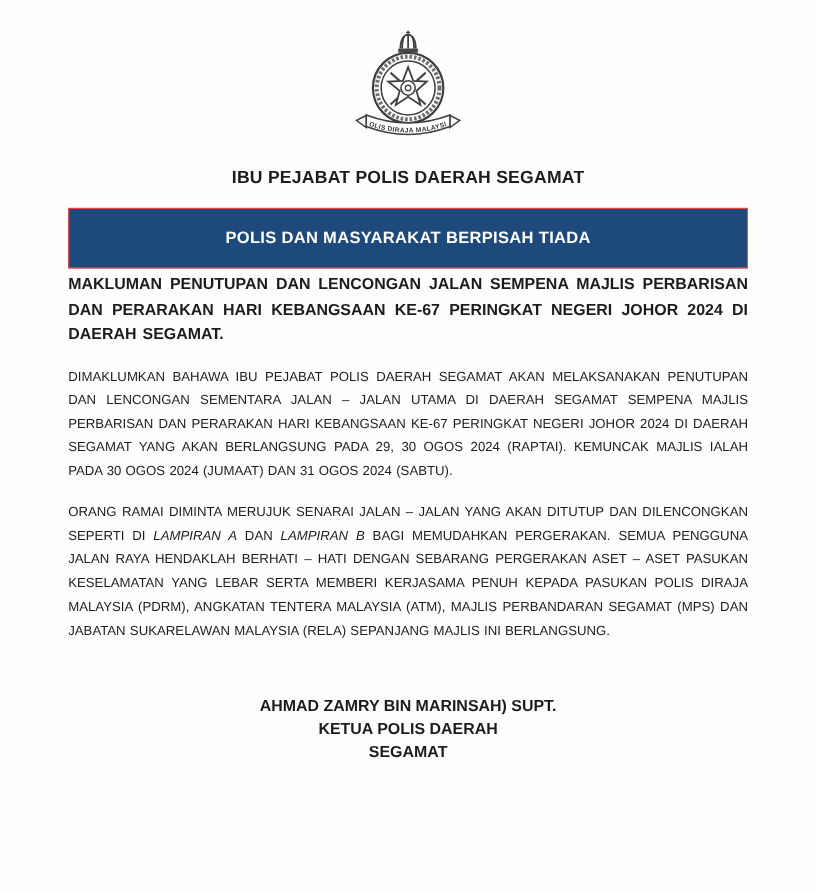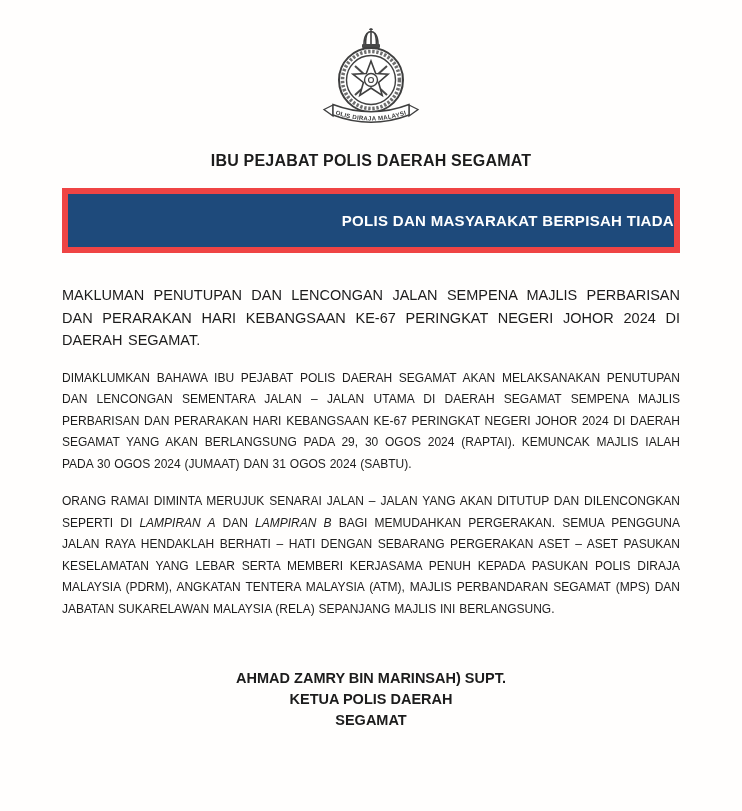--- a/index.html
+++ b/index.html
@@ -10,31 +10,31 @@
     padding: 26px 62px 0 62px;
   }
   .logo-wrap { text-align: center; margin-bottom: 16px; }
   .logo-wrap svg { display: inline-block; }
   .doc-title, .doc-subtitle {
     text-align: center; font-weight: bold; font-size: 16px; line-height: 21px;
     letter-spacing: 0.2px;
   }
   .banner {
     margin-top: 17px; height: 53px;
-    background: #1e4a7b; border: 6px solid #ef4444;
-    display: flex; align-items: center; justify-content: flex-end;
+    background: #1e4a7b; border: 1px solid #ef4444;
+    display: flex; align-items: center; justify-content: center;
   }
   .banner-text {
     color: #ffffff; font-weight: bold; font-size: 15px; letter-spacing: 0.3px;
   }
   .date-line {
     text-align: center; font-weight: bold; font-size: 15px; margin-top: 26px;
   }
   .lead-heading {
-    margin-top: 31px; font-weight: normal; font-size: 14.5px; line-height: 22.5px;
+    margin-top: 4px; font-weight: bold; font-size: 14.5px; line-height: 22.5px;
     text-align: justify; word-spacing: 1.5px;
   }
   .para {
     margin-top: 16px; font-size: 12px; line-height: 21.5px;
     text-align: justify; word-spacing: 0.5px;
   }
   .it { font-style: italic; }
   .signature {
     margin-top: 48px; text-align: center; font-weight: bold;
     font-size: 14.5px; line-height: 21px;

